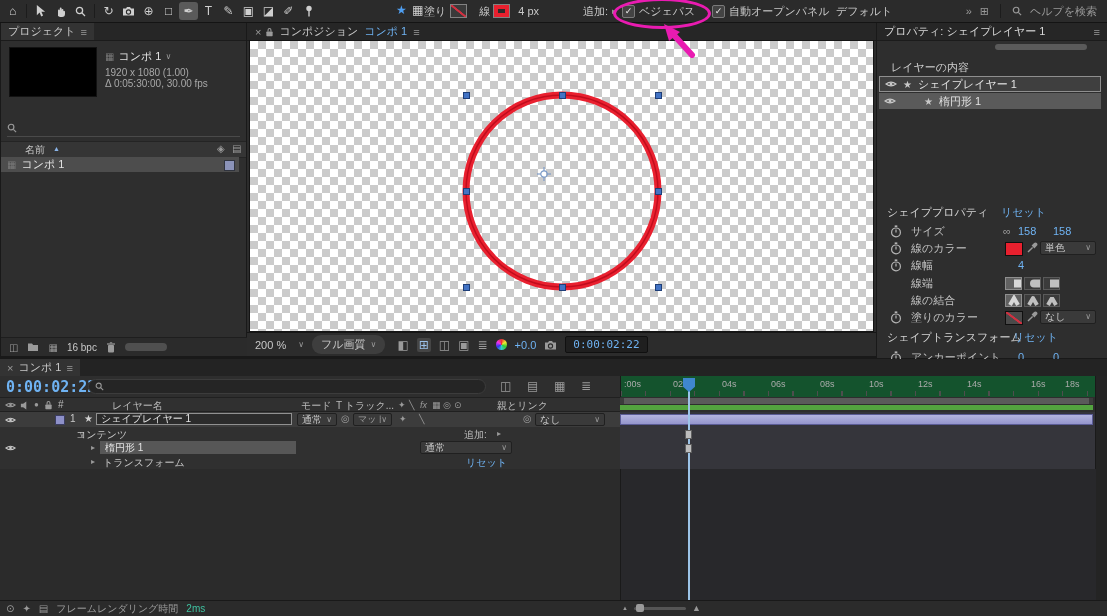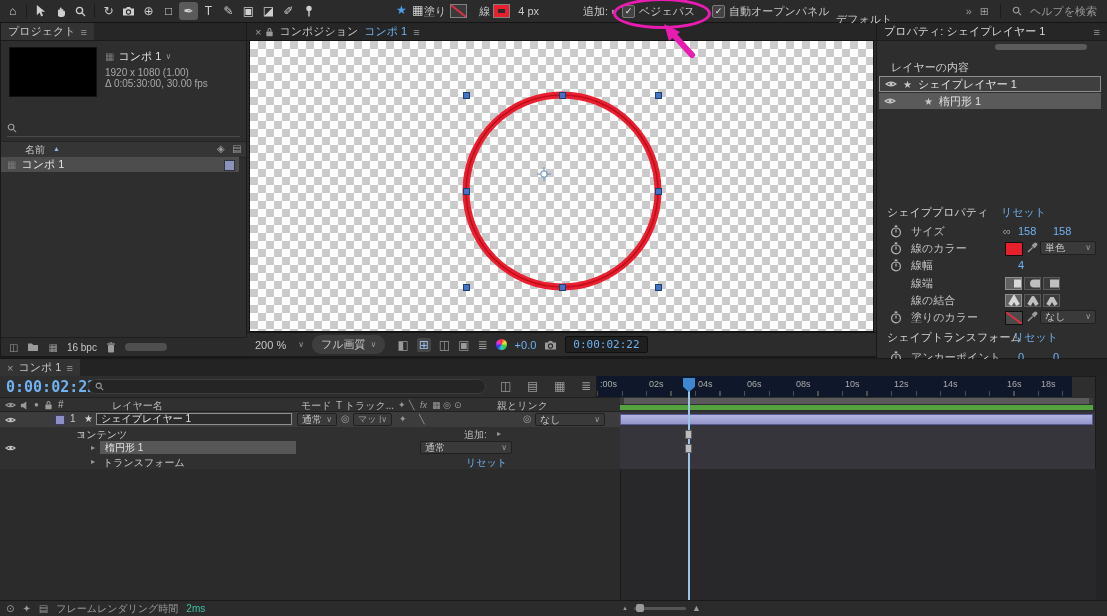--- a/index.html
+++ b/index.html
@@ -149,21 +149,21 @@
     <div class="ab f" style="left:622px;top:0;height:22px;gap:4px;">
       <span class="chk">✓</span>
       <span>ベジェパス</span>
     </div>
 
     <div class="ab f" style="left:712px;top:0;height:22px;gap:4px;">
       <span class="chk">✓</span>
       <span>自動オープンパネル</span>
     </div>
 
-    <span class="ab" style="left:836px;top:12px;font-family:Liberation Mono, monospace;">デフォルト</span>
+    <span class="ab" style="left:836px;top:4px;font-family:Liberation Mono, monospace;">デフォルト</span>
 
     <div class="ab f" style="right:10px;top:0;height:22px;gap:8px;">
       <span class="g">»</span>
       <span class="g">⊞</span>
       <span class="vsep"></span>
       <span class="ic g">
           <svg class="sv" width="10" height="10">
             <use href="#i-search"></use>
           </svg>
         </span>
@@ -444,21 +444,21 @@
               <use href="#i-search"></use>
             </svg>
           </span>
       </div>
       <span class="ab g s12" style="left:500px;top:3px;">◫</span>
       <span class="ab g s12" style="left:527px;top:3px;">▤</span>
       <span class="ab g s12" style="left:554px;top:3px;">▦</span>
       <span class="ab g s12" style="left:581px;top:3px;">≣</span>
     </div>
 
-    <div class="ab" style="left:596px;top:17px;width:475px;height:21px;background:#0f172a;border-left:1px solid #1a1a1a;overflow:hidden;">
+    <div class="ab" style="left:620px;top:17px;width:475px;height:21px;background:#14532d;border-left:1px solid #1a1a1a;overflow:hidden;">
       <div class="ab" style="left:0;bottom:1px;width:475px;height:5px;background:repeating-linear-gradient(90deg,#4e4e4e 0 1px,transparent 1px 24.5px);"></div>
       <span class="tick-label" style="left:3px;">:00s</span>
       <span class="tick-label" style="left:52px;">02s</span>
       <span class="tick-label" style="left:101px;">04s</span>
       <span class="tick-label" style="left:150px;">06s</span>
       <span class="tick-label" style="left:199px;">08s</span>
       <span class="tick-label" style="left:248px;">10s</span>
       <span class="tick-label" style="left:297px;">12s</span>
       <span class="tick-label" style="left:346px;">14s</span>
       <span class="tick-label" style="left:395px;margin-left:15px;">16s</span>

